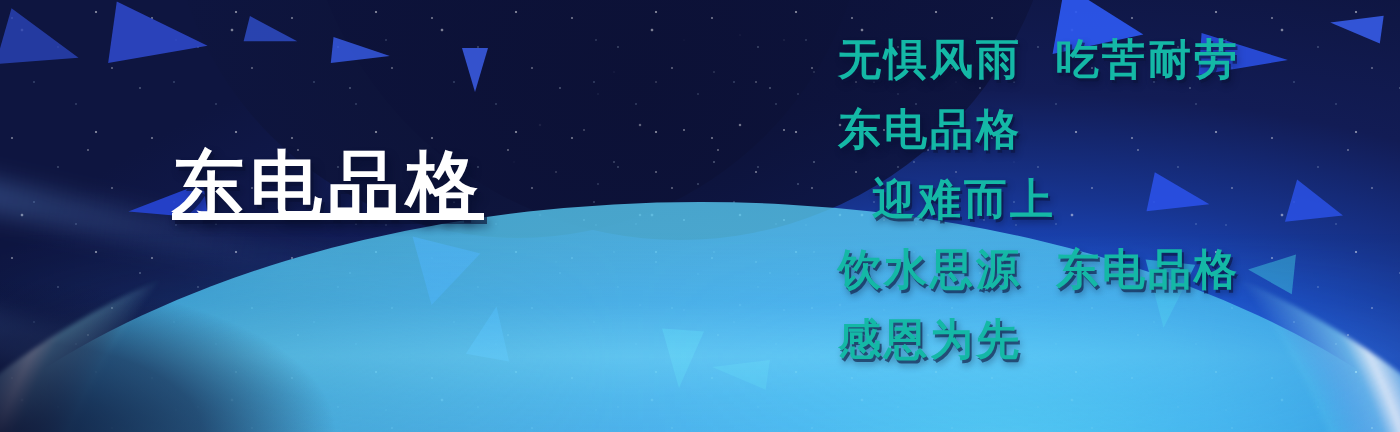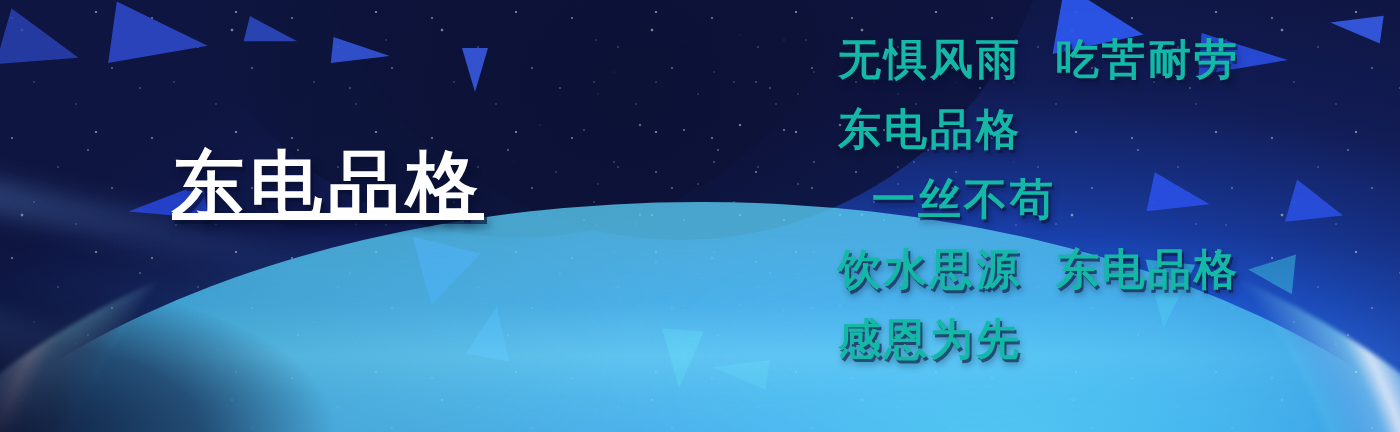--- a/index.html
+++ b/index.html
@@ -258,21 +258,21 @@
         <span class="phrase">无惧风雨</span>
         <span class="phrase-gap"></span>
         <span class="phrase">吃苦耐劳</span>
       </div>
       <div class="slogan-line">
         <span class="phrase">东电品格</span>
         <span class="phrase-gap"></span>
       </div>
       <div class="slogan-line">
         <span class="phrase-gap"></span>
-        <span class="phrase">一丝不苟</span>
+        <span class="phrase">迎难而上</span>
       </div>
       <div class="slogan-line">
         <span class="phrase">饮水思源</span>
         <span class="phrase-gap"></span>
         <span class="phrase">东电品格</span>
       </div>
       <div class="slogan-line">
         <span class="phrase">感恩为先</span>
         <span class="phrase-gap"></span>
       </div>

